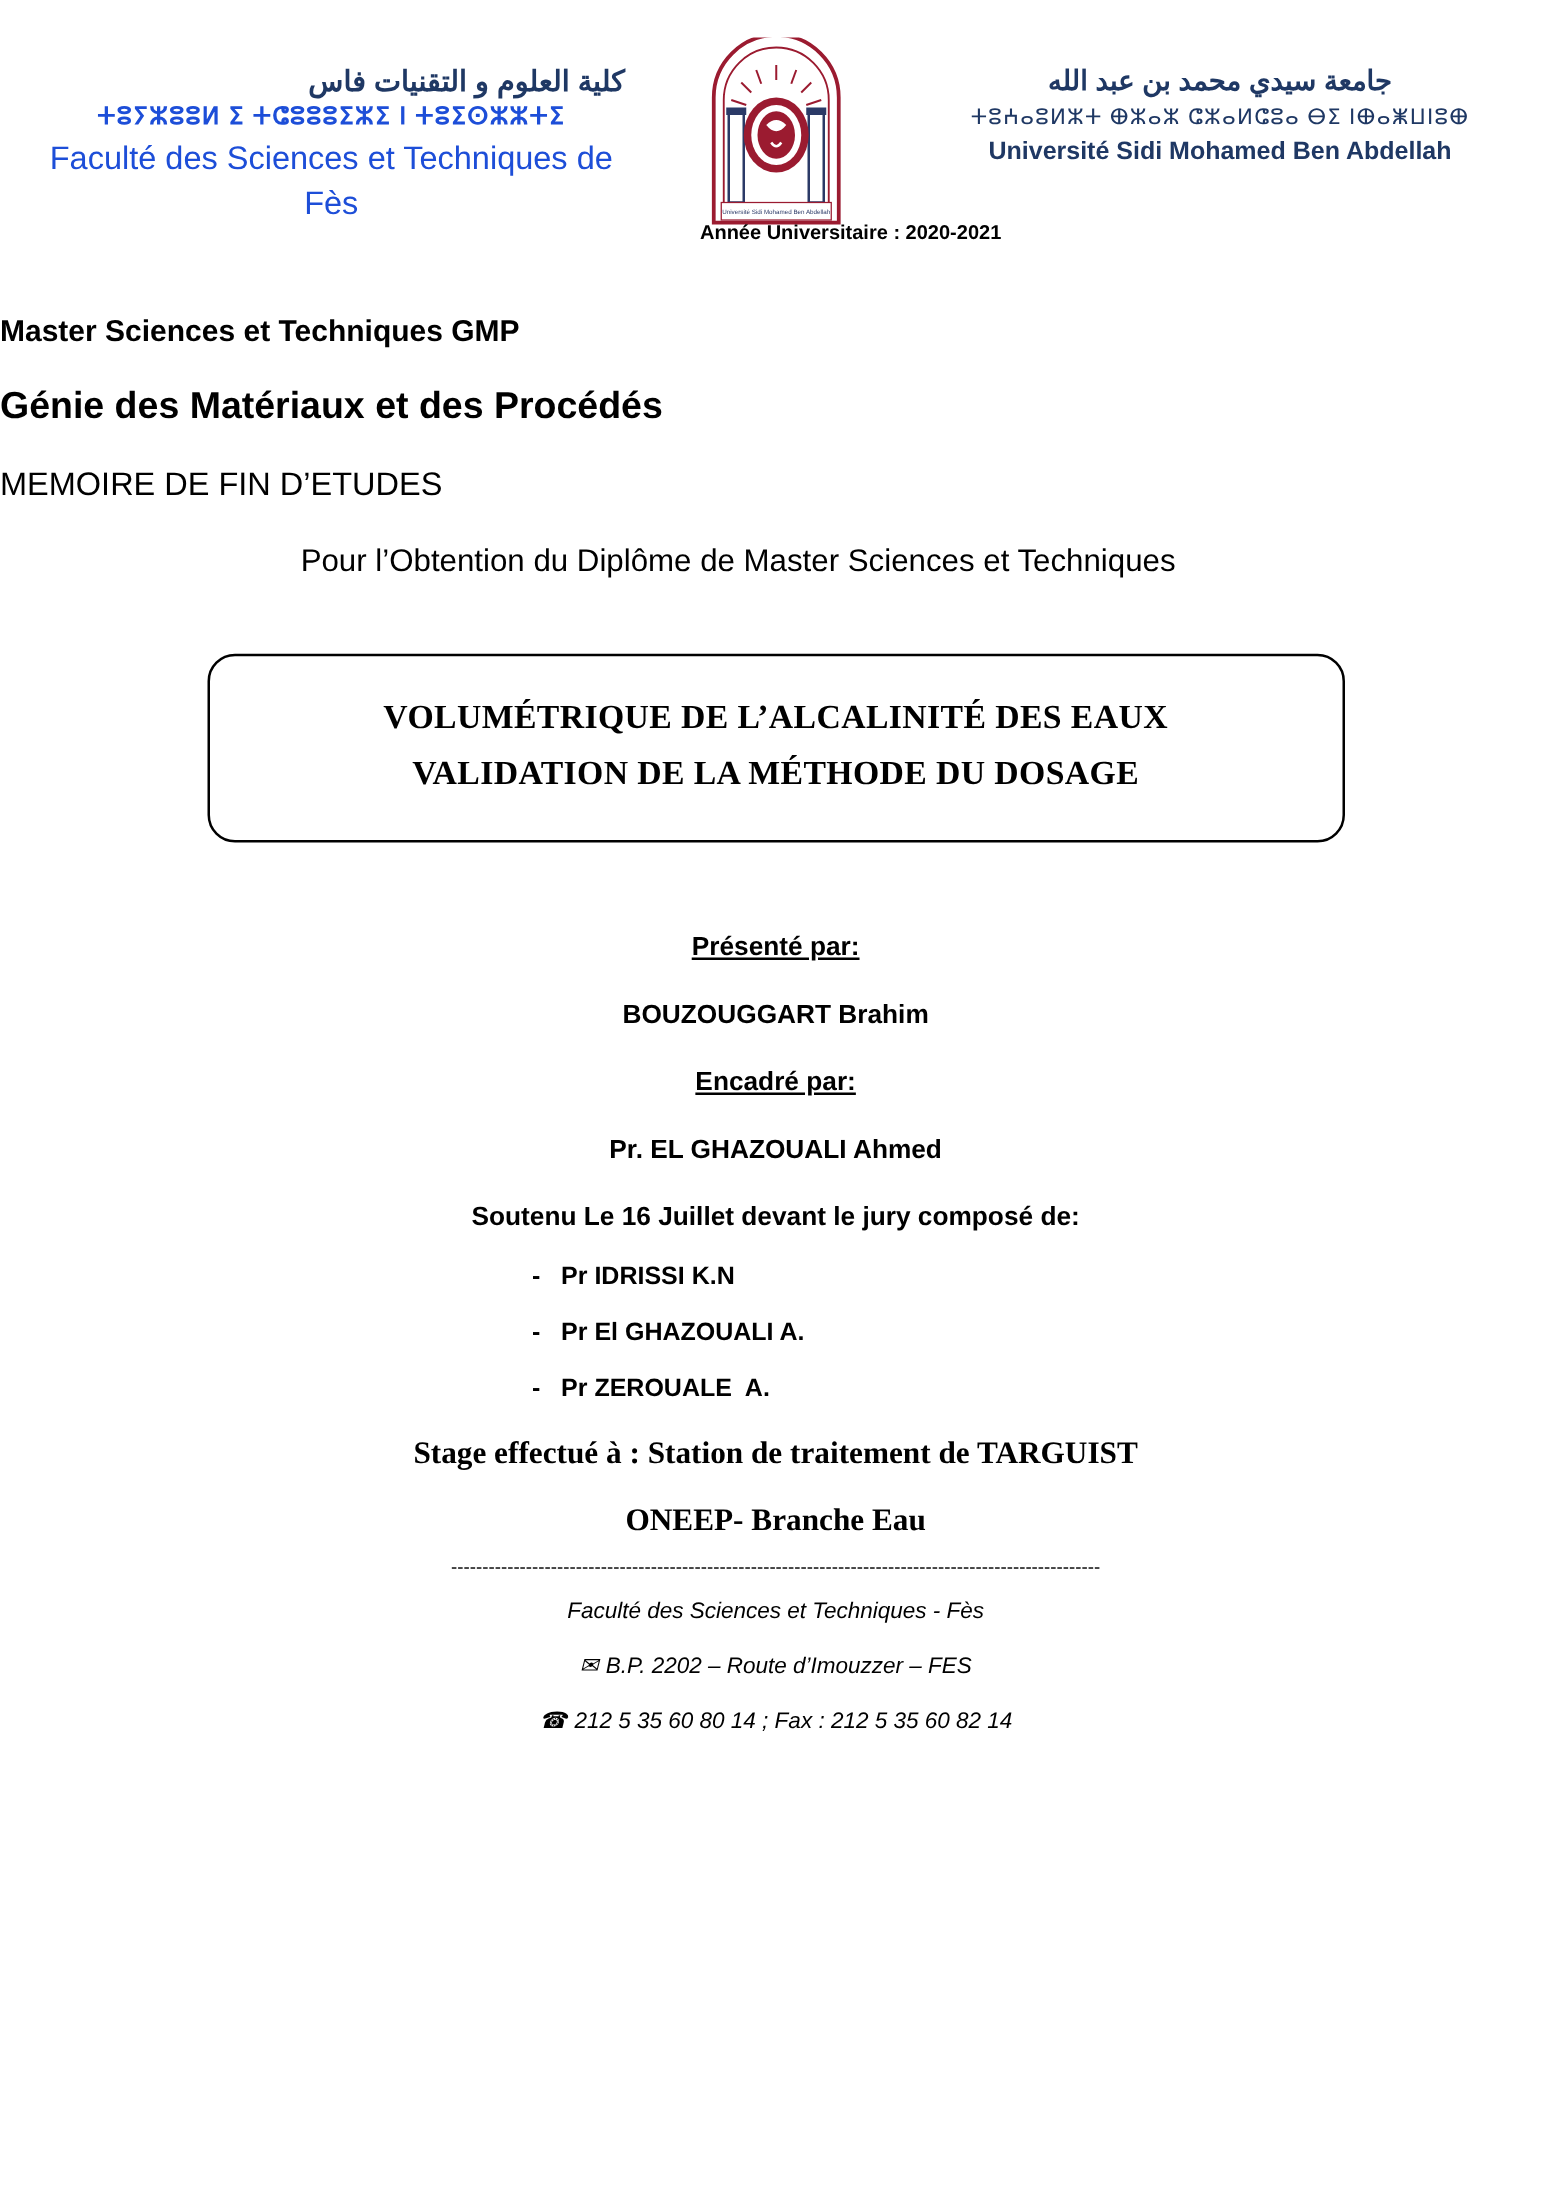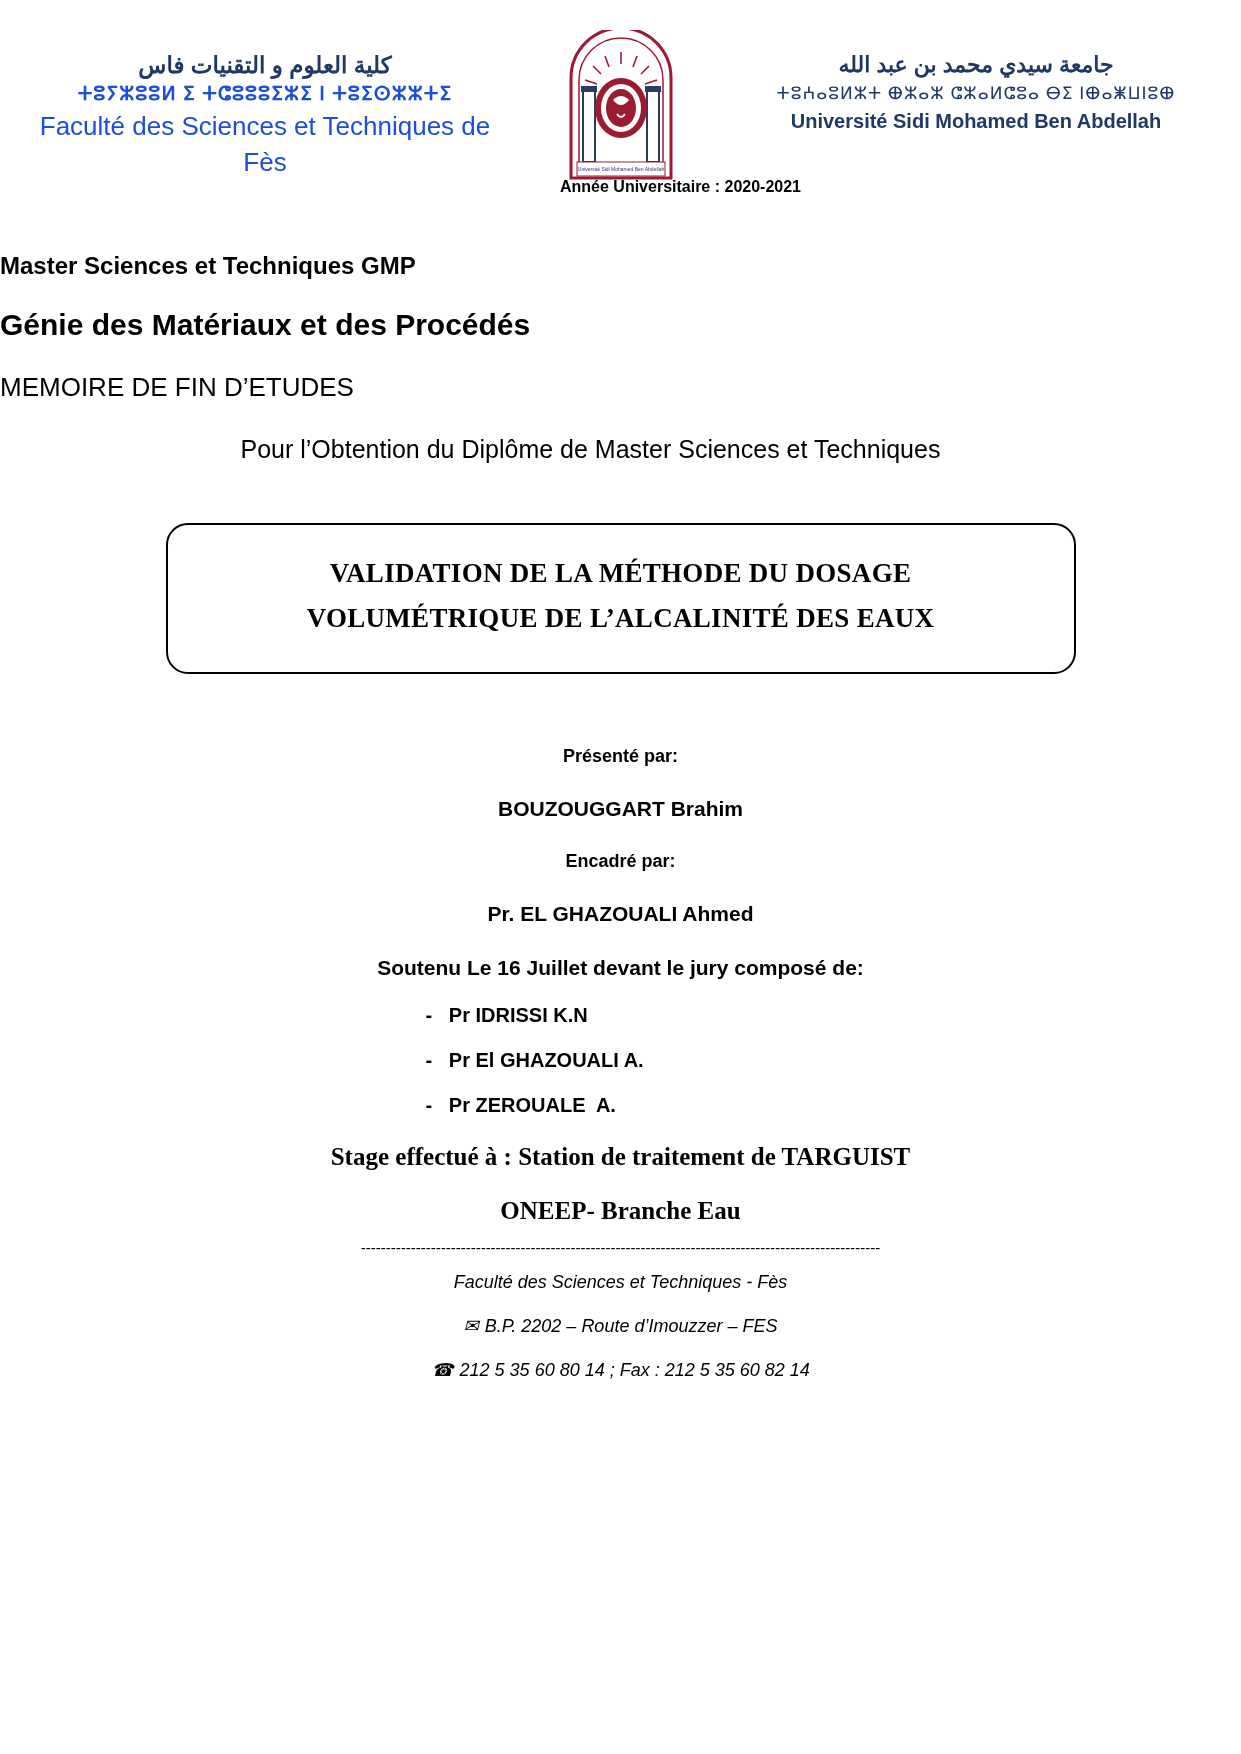--- a/index.html
+++ b/index.html
@@ -39,20 +39,21 @@
     text-align: center;
     padding-top: 26px;
     color: #1f3864;
   }
   .hl-arabic {
     font-size: 23px;
     font-weight: bold;
     direction: rtl;
     line-height: 1.35;
     color: #1f3864;
+    text-align: right;
   }
   .hl-tifinagh {
     font-size: 19px;
     font-weight: bold;
     letter-spacing: 1px;
     line-height: 1.4;
     color: #1d4ed8;
   }
   .hl-french {
     font-size: 26px;
@@ -149,22 +150,23 @@
     line-height: 1.7;
     letter-spacing: 0.3px;
   }
 
   
   .presented {
     text-align: center;
     margin-top: 72px;
   }
   .p-label {
-    font-size: 18px;
-    font-weight: bold;
+    font-size: 21px;
+    font-weight: bold;
+    text-decoration: underline;
     margin-bottom: 30px;
   }
   .p-name {
     font-size: 21px;
     font-weight: bold;
     margin-bottom: 30px;
   }
   .p-sup {
     font-size: 21px;
     font-weight: bold;
@@ -286,22 +288,22 @@
   <div class="year">Année Universitaire : 2020-2021</div>
 
   <div class="center-block">
     <div class="line-master">Master Sciences et Techniques GMP</div>
     <div class="line-gmp">Génie des Matériaux et des Procédés</div>
     <div class="line-memoire">MEMOIRE DE FIN D’ETUDES</div>
     <div class="line-obtention">Pour l’Obtention du Diplôme de Master Sciences et Techniques</div>
   </div>
 
   <div class="subject-box">
+    <div class="subject-line">VOLUMÉTRIQUE DE L’ALCALINITÉ DES EAUX</div>
     <div class="subject-line">VALIDATION DE LA MÉTHODE DU DOSAGE</div>
-    <div class="subject-line">VOLUMÉTRIQUE DE L’ALCALINITÉ DES EAUX</div>
   </div>
 
   <div class="presented">
     <div class="p-label">Présenté par:</div>
     <div class="p-name">BOUZOUGGART Brahim</div>
     <div class="p-label">Encadré par:</div>
     <div class="p-sup">Pr. EL GHAZOUALI Ahmed</div>
     <div class="jury-line">Soutenu Le 16  Juillet devant le jury composé de:</div>
 
     <div class="jury-list">

